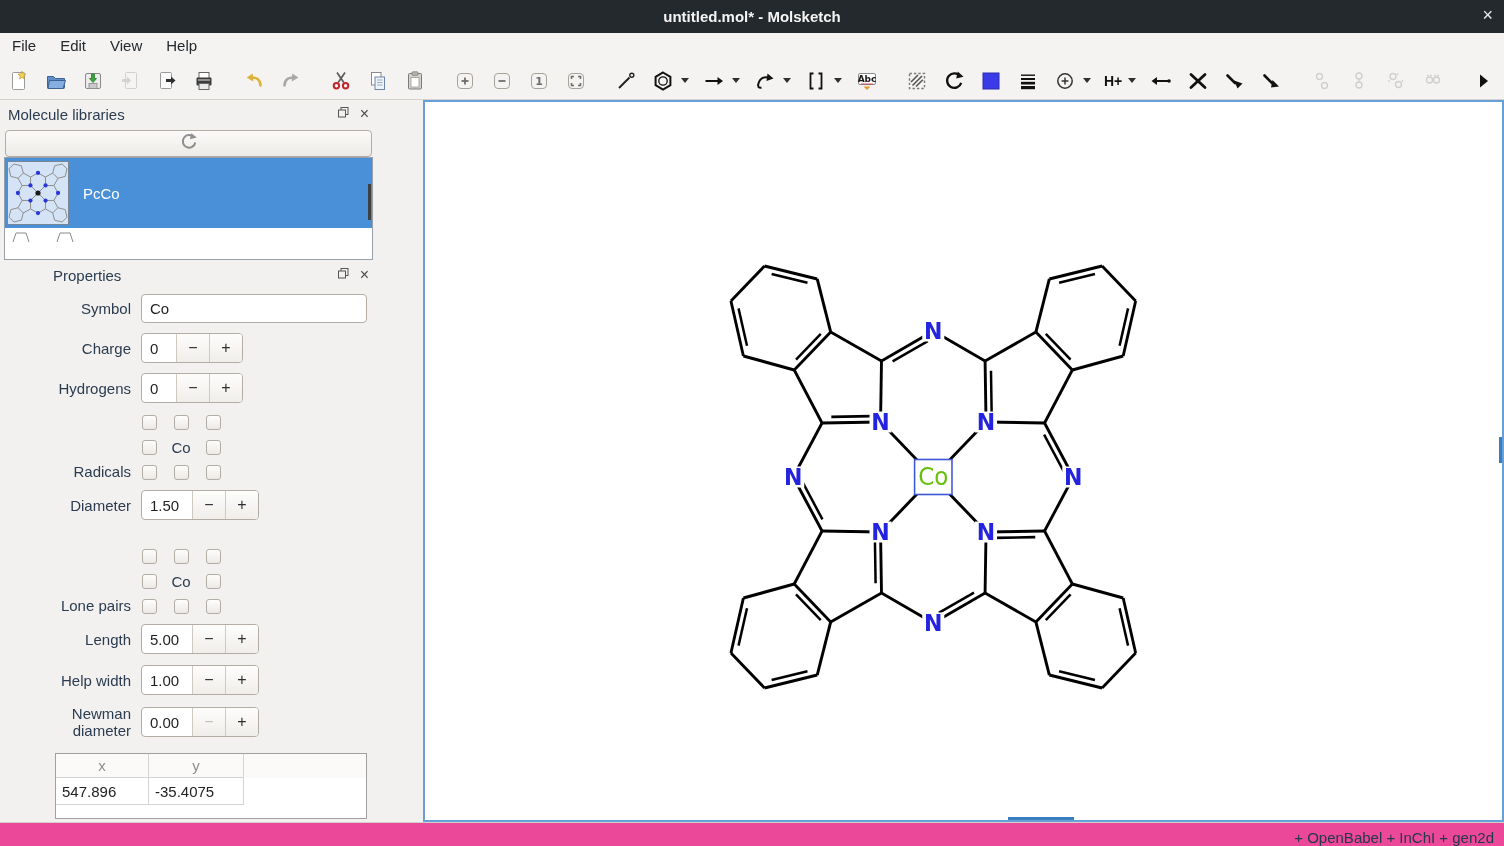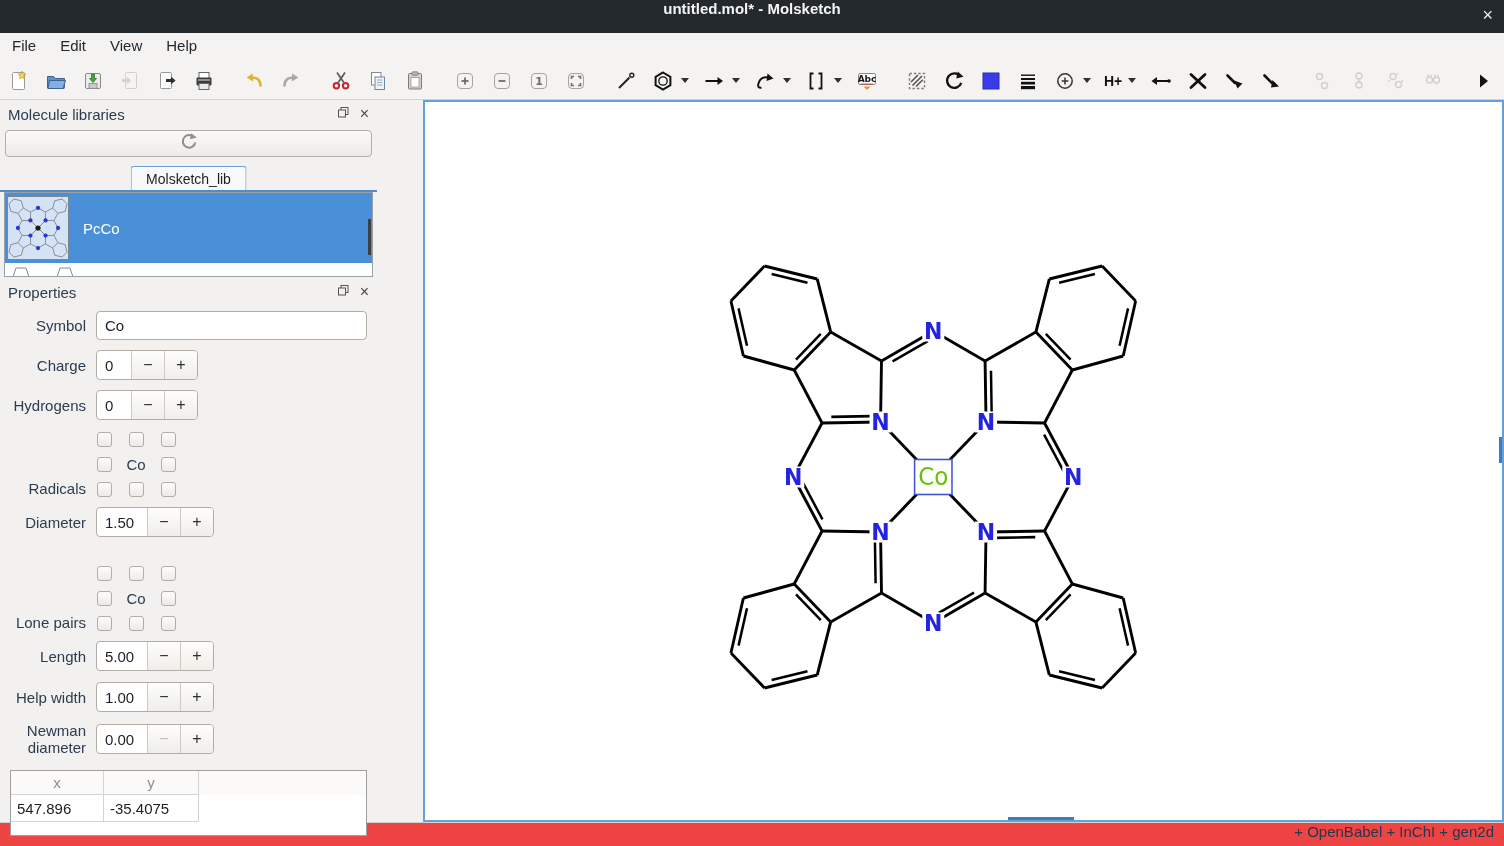--- a/index.html
+++ b/index.html
@@ -1,21 +1,21 @@
 <!DOCTYPE html>
 <html><head>
 <meta charset="utf-8">
 <style>
   * { box-sizing: border-box; margin: 0; padding: 0; }
   html,body { width:1504px; height:846px; overflow:hidden;
     font-family:"Liberation Sans","DejaVu Sans",sans-serif; background:#f2f1ef; }
 
   
   .titlebar { height:33px; background:#24292d; position:relative;
-    display:flex; align-items:flex-start; justify-content:center; }
+    display:flex; align-items:center; justify-content:center; }
   .titlebar .title { color:#f4f4f4; font-size:15px; font-weight:bold; }
   .titlebar .close { position:absolute; right:11px; top:5px; color:#eee;
     font-size:18px; line-height:20px; cursor:pointer; }
 
   
   .menubar { height:29px; background:#f4f3f1; display:flex; align-items:flex-start;
     padding-left:0; }
   .mitem { padding:4px 12px; font-size:15px; color:#24292e; cursor:pointer; }
 
   
@@ -56,21 +56,21 @@
     position:relative; overflow:hidden; }
   .libitem { height:70px; background:#4a90d9; display:flex; align-items:center;
     gap:14px; padding:2px; cursor:pointer; }
   .libitem .thumb { width:62px; height:64px; background:#d4e4f6;
     border:1px solid #7a8691; }
   .libitem .liblabel { color:#fff; font-size:15px; font-weight:normal; }
   .libscroll { position:absolute; right:1px; top:26px; width:3px; height:36px;
     background:#3f3f3f; }
   .libitem2 { height:13px; background:#fff; }
 
-  .propspanel { flex:1; margin-top:4px; display:flex; flex-direction:column; }
+  .propspanel { flex:1; margin-top:4px; display:flex; flex-direction:column;padding-left:45px; }
 
   
   .form { padding-top:8px; }
   .frow { display:flex; align-items:center; margin:0 10px 10px 6px; }
   .frow.top { align-items:flex-end; }
   .flabel { width:80px; text-align:right; margin-right:10px; font-size:15px;
     color:#2b3c50; line-height:17px; flex-shrink:0; }
   .tinput { flex:1; height:29px; border:1px solid #b3ada6; border-radius:4px;
     padding-left:8px; font-size:15px; color:#1f1f1f; background:#fff;
     font-family:inherit; }
@@ -102,22 +102,22 @@
 
   
   .canvas { flex:1; background:#fff; border:2px solid #65a0d8; position:relative; }
   .canvas svg { position:absolute; inset:0; width:100%; height:100%; display:block; }
   .hthumb { position:absolute; bottom:0; left:583px; width:66px; height:3px;
     background:#3a7cc0; }
   .vthumb { position:absolute; right:0; top:335px; width:3px; height:26px;
     background:#3a7cc0; }
 
   
-  .statusbar { height:24px; background:#ef4444; border-top:1px solid #d5d0ca;
-    display:flex; align-items:flex-start; justify-content:flex-end; padding-right:10px;
+  .statusbar { height:24px; background:#ec4899; border-top:1px solid #d5d0ca;
+    display:flex; align-items:flex-end; justify-content:flex-end; padding-right:10px;
     font-size:15px; color:#24384e; }
 </style>
 </head>
 <body>
 
 <div class="titlebar">
   <span class="title">untitled.mol* - Molsketch</span>
   <span class="close">×</span>
 </div>
 
@@ -460,23 +460,20 @@
                 <rect x="1.5" y="4" width="7" height="7" fill="#f2f1ef" stroke="#555"></rect>
               </svg></span>
           <span class="pclose">×</span>
         </span>
       </div>
       <div class="refresh">
         <span><svg width="24" height="24">
               <path d="M16.8,7.2 A6.3,6.3 0 1 0 18.3,12.5" fill="none" stroke="#8f8f8f" stroke-width="2"></path>
               <polygon points="14.2,3.2 19.8,7.6 12.9,9.3" fill="#8f8f8f"></polygon>
             </svg></span>
-      </div>
-      <div class="tabstrip">
-        <div class="tab">Molsketch_lib</div>
       </div>
       <div class="liblist">
         <div class="libitem">
           <svg class="thumb" id="thumb" viewBox="0 0 62 64">
               <line x1="31" y1="32" x2="23.19" y2="24.19" stroke="#8a8a8a" stroke-width="1"></line>
               <line x1="31" y1="32" x2="38.81" y2="24.19" stroke="#8a8a8a" stroke-width="1"></line>
               <line x1="31" y1="32" x2="38.81" y2="39.81" stroke="#8a8a8a" stroke-width="1"></line>
               <line x1="31" y1="32" x2="23.19" y2="39.81" stroke="#8a8a8a" stroke-width="1"></line>
               <line x1="23.19" y1="24.19" x2="23.332" y2="15.528000000000002" stroke="#8a8a8a" stroke-width="1"></line>
               <line x1="23.19" y1="24.19" x2="14.528000000000002" y2="24.332" stroke="#8a8a8a" stroke-width="1"></line>

